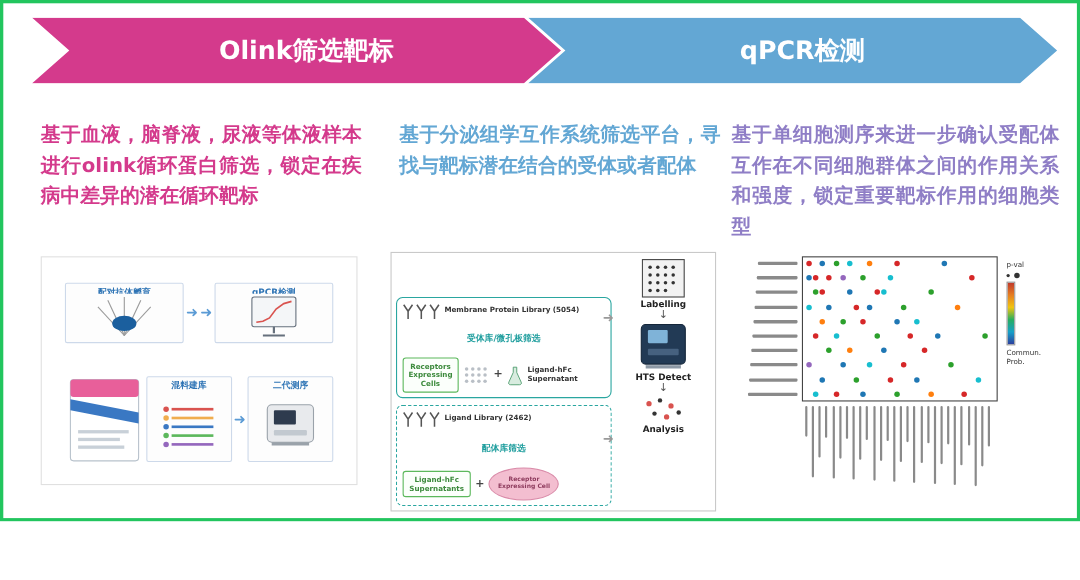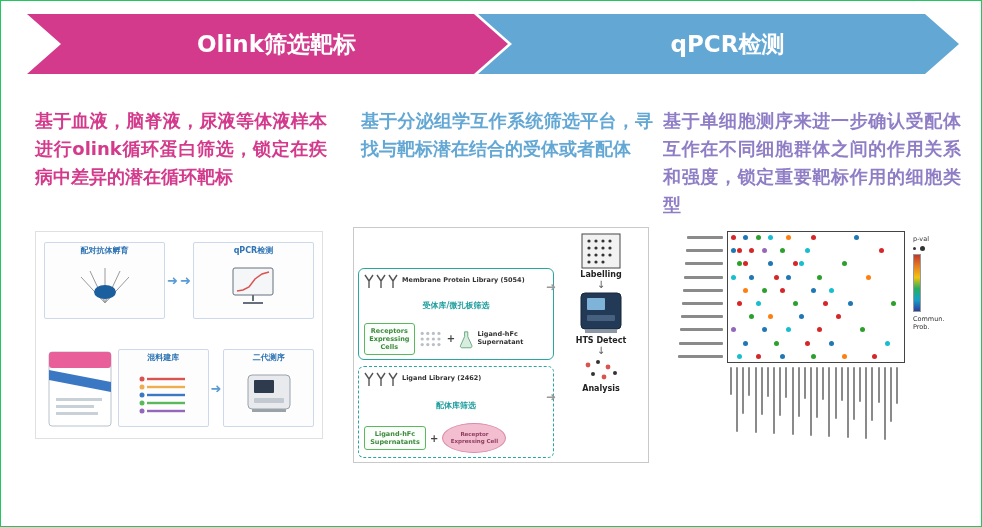--- a/index.html
+++ b/index.html
@@ -3,23 +3,23 @@
 <meta charset="utf-8">
 <style>
   * { box-sizing: border-box; margin: 0; padding: 0; }
   body {
     background: #ffffff;
     font-family: "DejaVu Sans", "Liberation Sans", sans-serif;
   }
   .canvas {
     position: relative;
     width: 982px;
-    height: 527px;
+    height: 474px;
     background: #ffffff;
-    border: 1px solid #22c55e;
+    border: 3px solid #22c55e;
     overflow: hidden;
   }
 
   
   .arrow-row {
     position: absolute;
     left: 26px; top: 13px;
     width: 932px; height: 60px;
     display: flex;
   }
@@ -45,21 +45,21 @@
   .desc2 { left: 360px; width: 292px; }
   .desc3 { left: 662px; width: 298px; }
 
   
   .fig1 {
     position: absolute;
     left: 34px; top: 230px;
     width: 288px; height: 208px;
     border: 1px solid #e0e0e0;
     background: #fff;
-    padding: 6px;
+    padding: 19px;
     display: flex; flex-direction: column; gap: 21px;
   }
   .f1-row { display: flex; align-items: center; gap: 2px; flex: 1; padding: 2px; }
   .f1-panel {
     flex: 1; height: 94%;
     border: 1px solid #cdd9ea; border-radius: 2px;
     background: #fdfdfd; padding: 2px 1px;
     display: flex; flex-direction: column;
   }
   .f1-label {

